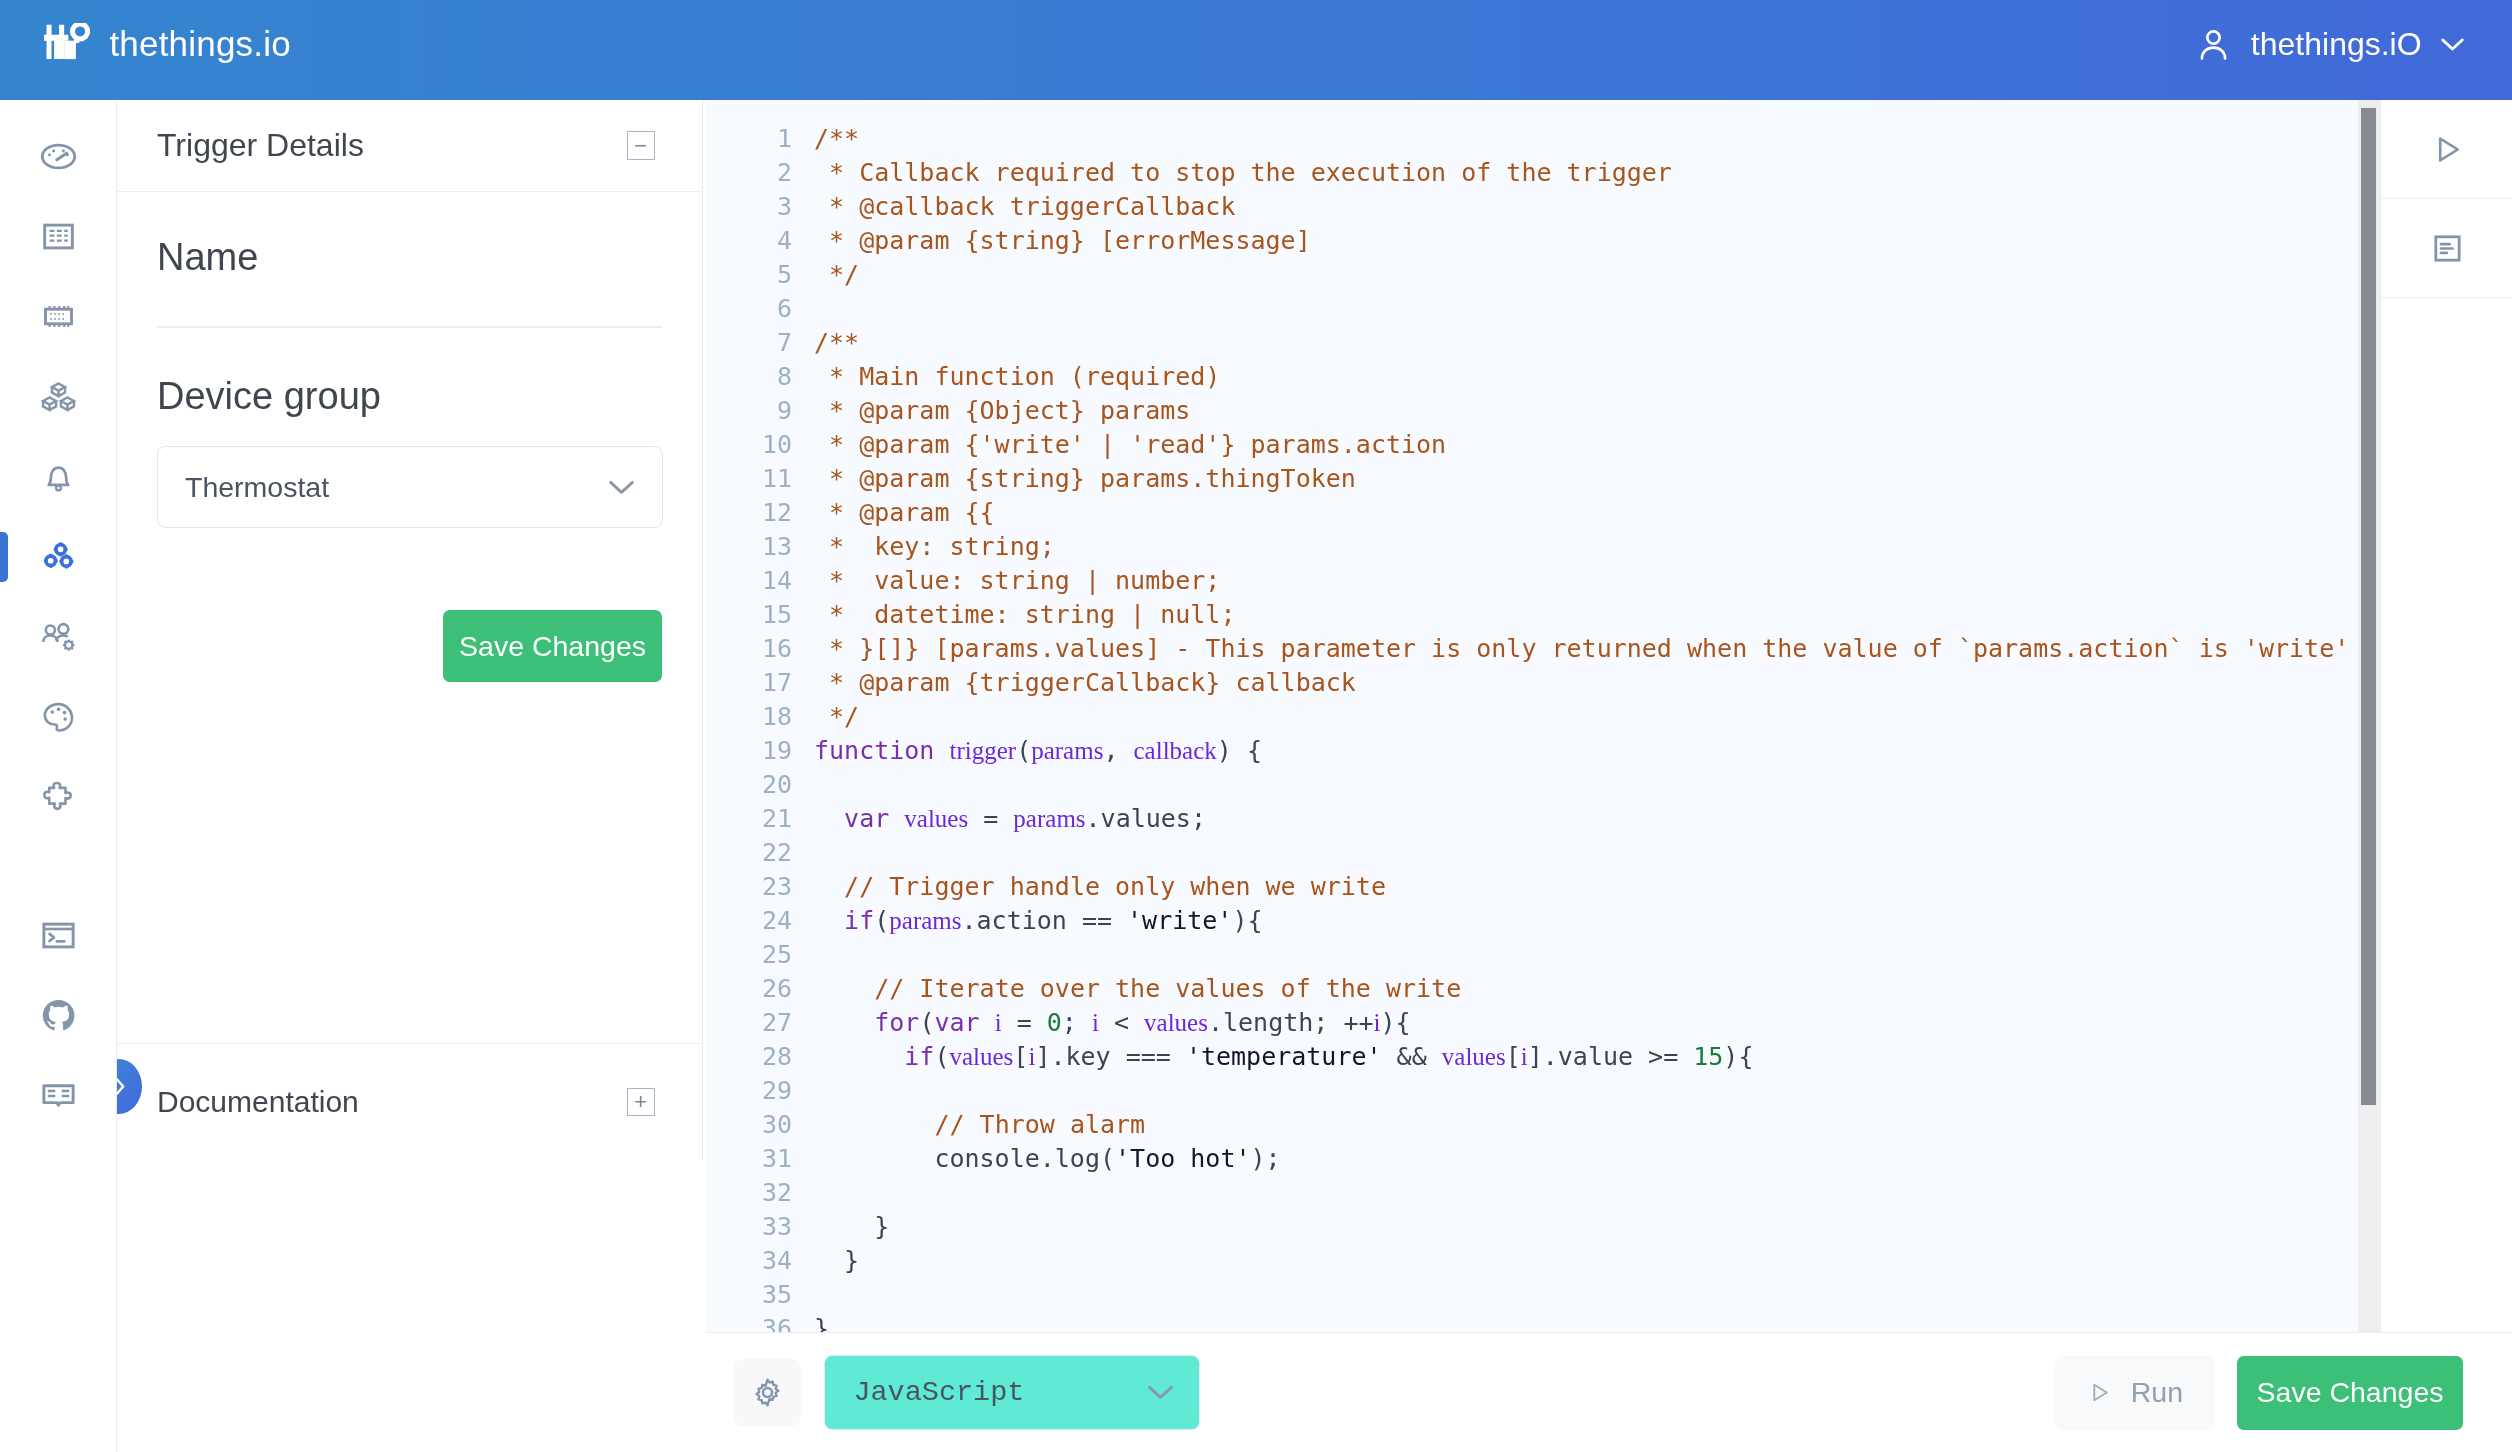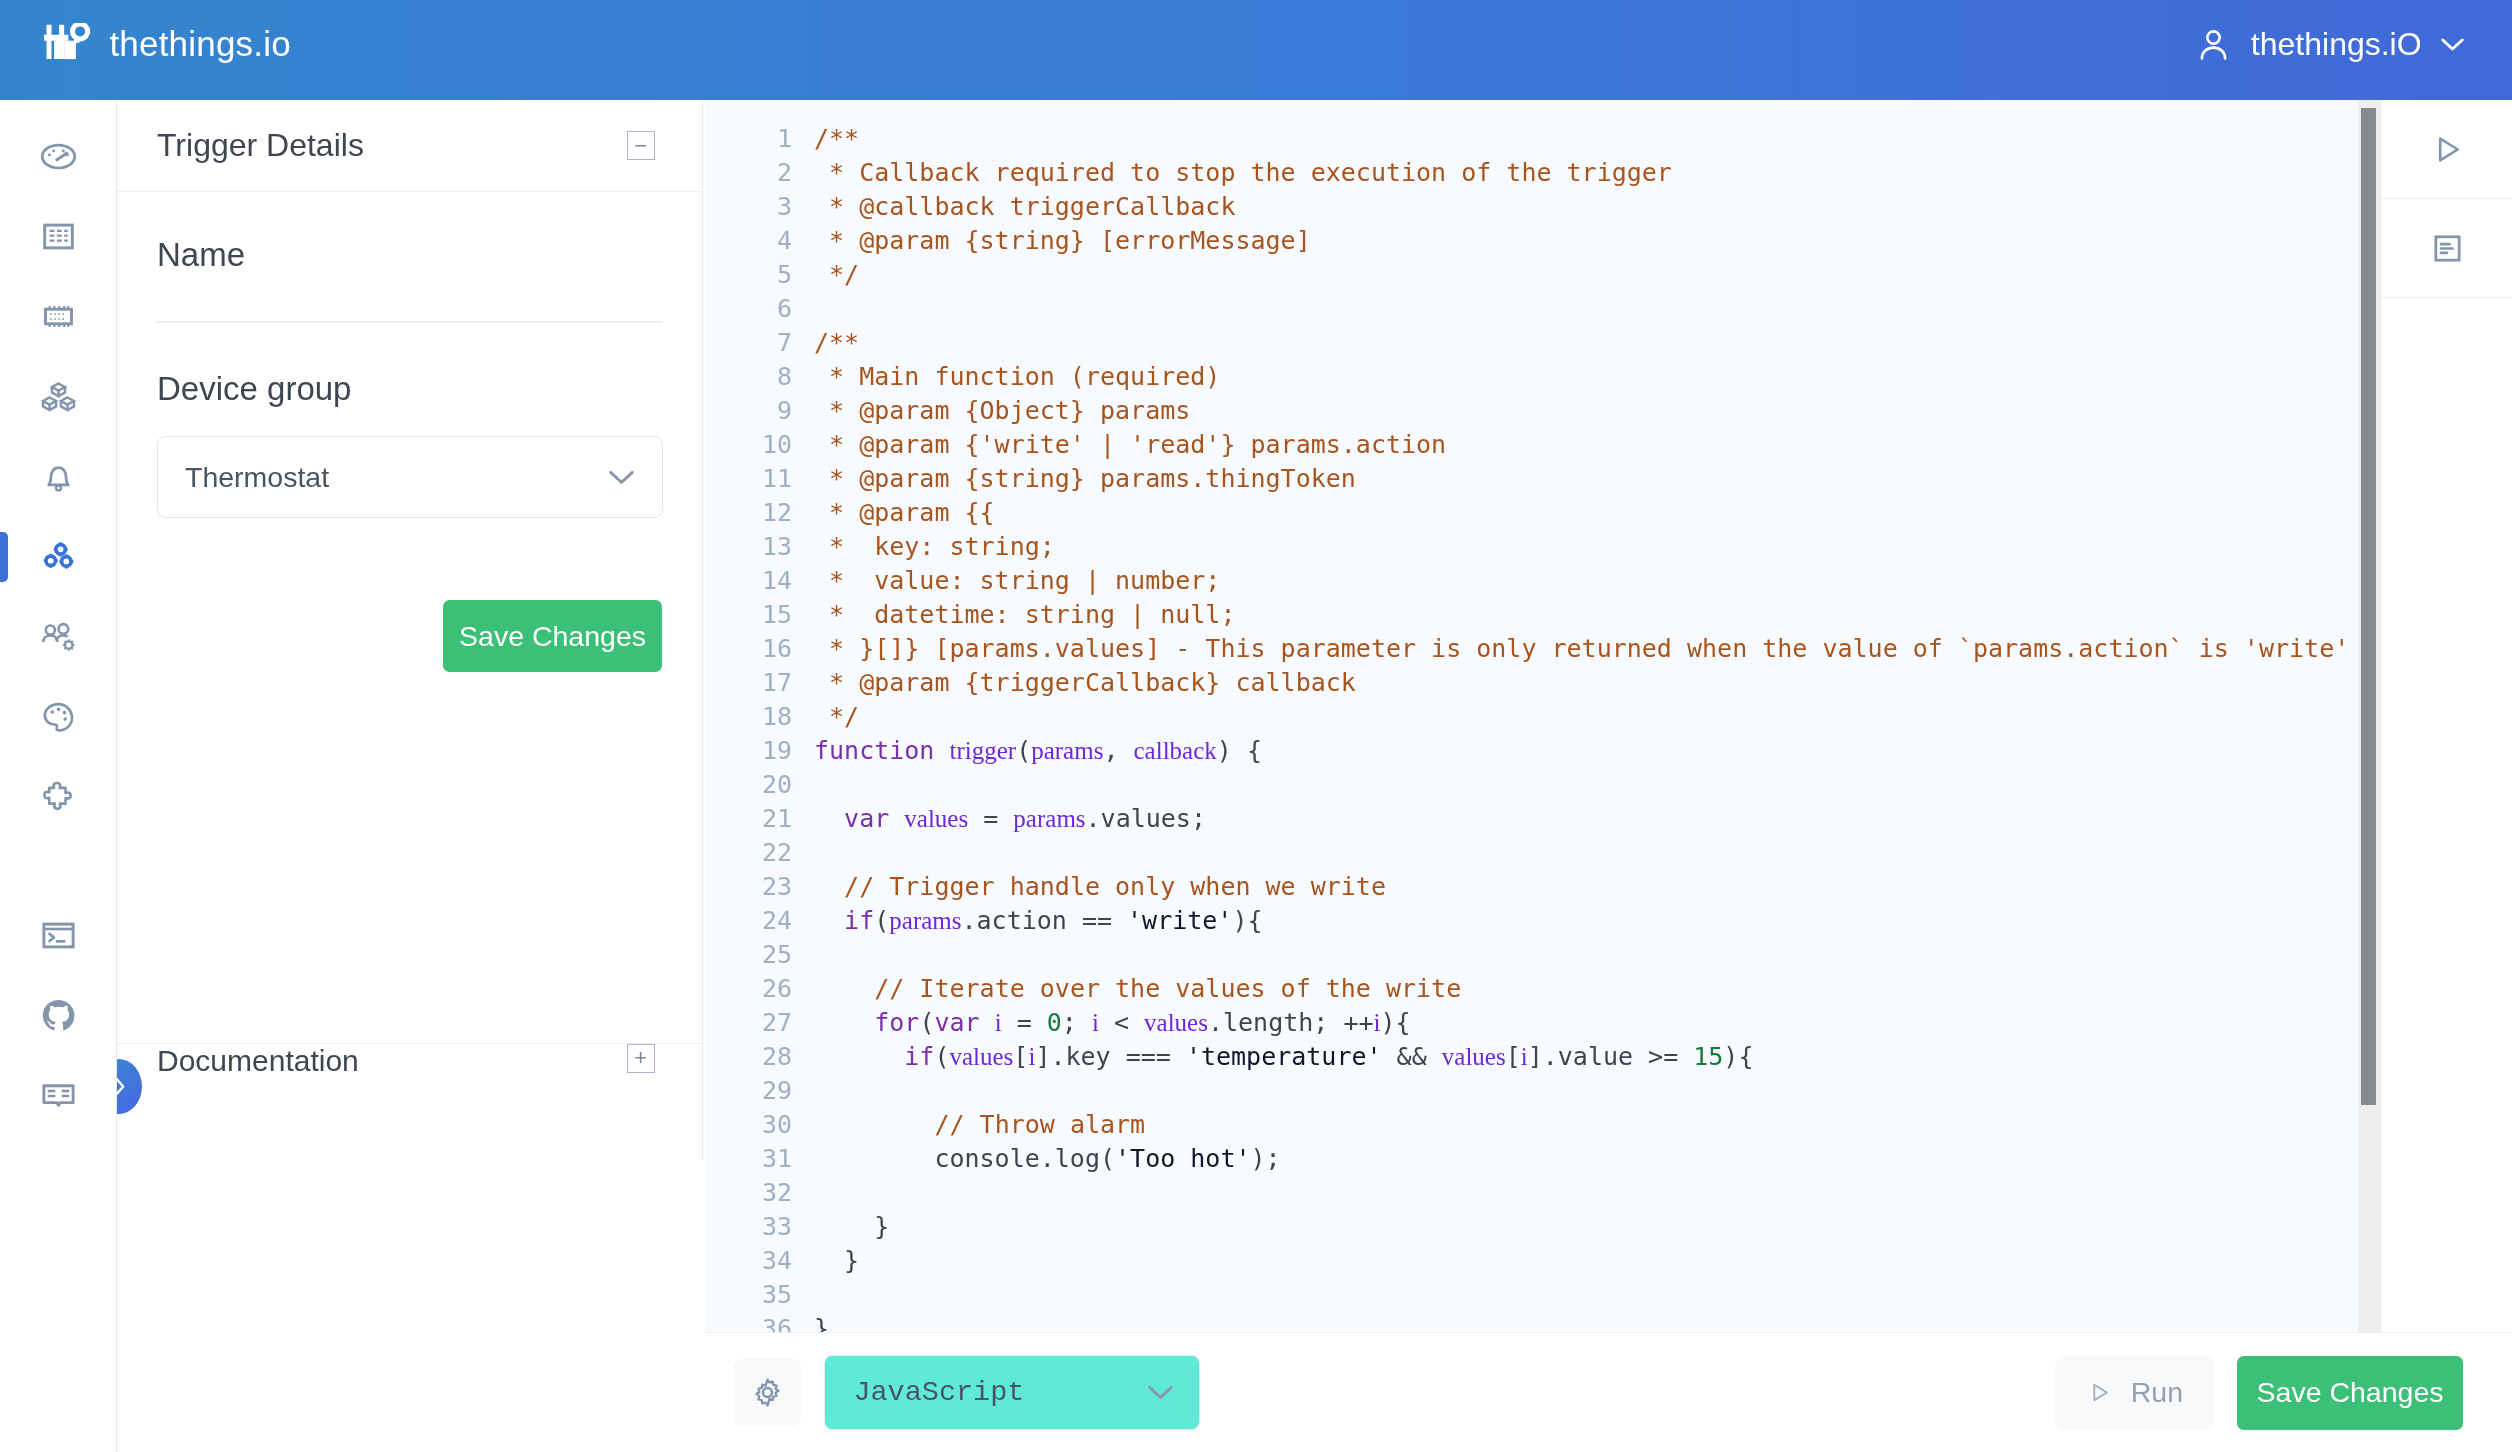--- a/index.html
+++ b/index.html
@@ -58,21 +58,21 @@
     border-bottom: 1.7px solid #eceef2;
   }
   #panel-title { font-size: 32px; color: #3f4650; }
   .box-btn {
     width: 28.5px; height: 28.5px; border: 1.7px solid #aab6c6;
     display: flex; align-items: center; justify-content: center;
     color: #7b879a; font-size: 22px; line-height: 1; cursor: pointer;
     background: #ffffff;
   }
   #panel-body { flex: 1 1 auto; padding: 44px 40px 0 40px; }
-  .field-label { font-size: 33px; color: #3f4650; margin-bottom: 28.5px; }
+  .field-label { font-size: 38px; color: #3f4650; margin-bottom: 28.5px; }
   .text-input {
     width: 506px; height: 82px; border: 1.7px solid #e2e6ec; border-radius: 8.4px;
     background: #ffffff; display: flex; align-items: center;
     padding: 0 27px; font-size: 28.5px; color: #4a5563; cursor: text;
   }
   .field-divider { height: 1.7px; background: #eceef2; margin: 47px 0 47px 0; }
   .select-input {
     width: 506px; height: 82px; border: 1.7px solid #e2e6ec; border-radius: 8.4px;
     background: #ffffff; display: flex; align-items: center;
     justify-content: space-between; padding: 0 27px; font-size: 28.5px;
@@ -80,21 +80,21 @@
   }
   .select-input svg { width: 27px; height: 16.7px; display:block; }
   .btn-green {
     background: #3cbf77; color: #ffffff; border: none; border-radius: 6.7px;
     font-size: 28.5px; font-family: inherit; cursor: pointer;
   }
   #panel-save-row { display: flex; justify-content: flex-end; margin-top: 82px; }
   #panel-save-btn { width: 219px; height: 72px; }
   #panel-footer {
     height: 117px; flex: 0 0 117px; border-top: 1.7px solid #eceef2;
-    display: flex; align-items: flex-start; justify-content: space-between;
+    display: flex; align-items: center; justify-content: space-between;
     padding: 0 47px 0 40px; position: relative;
   }
   #doc-title { font-size: 30px; color: #3f4650; }
   #panel-expand-fab {
     position: absolute; left: -22px; top: 15px;
     width: 47px; height: 55px; border-radius: 50%;
     background: linear-gradient(135deg, #3a8ad4 0%, #4567dd 100%);
     display: flex; align-items: center; justify-content: center;
     cursor: pointer;
   }

